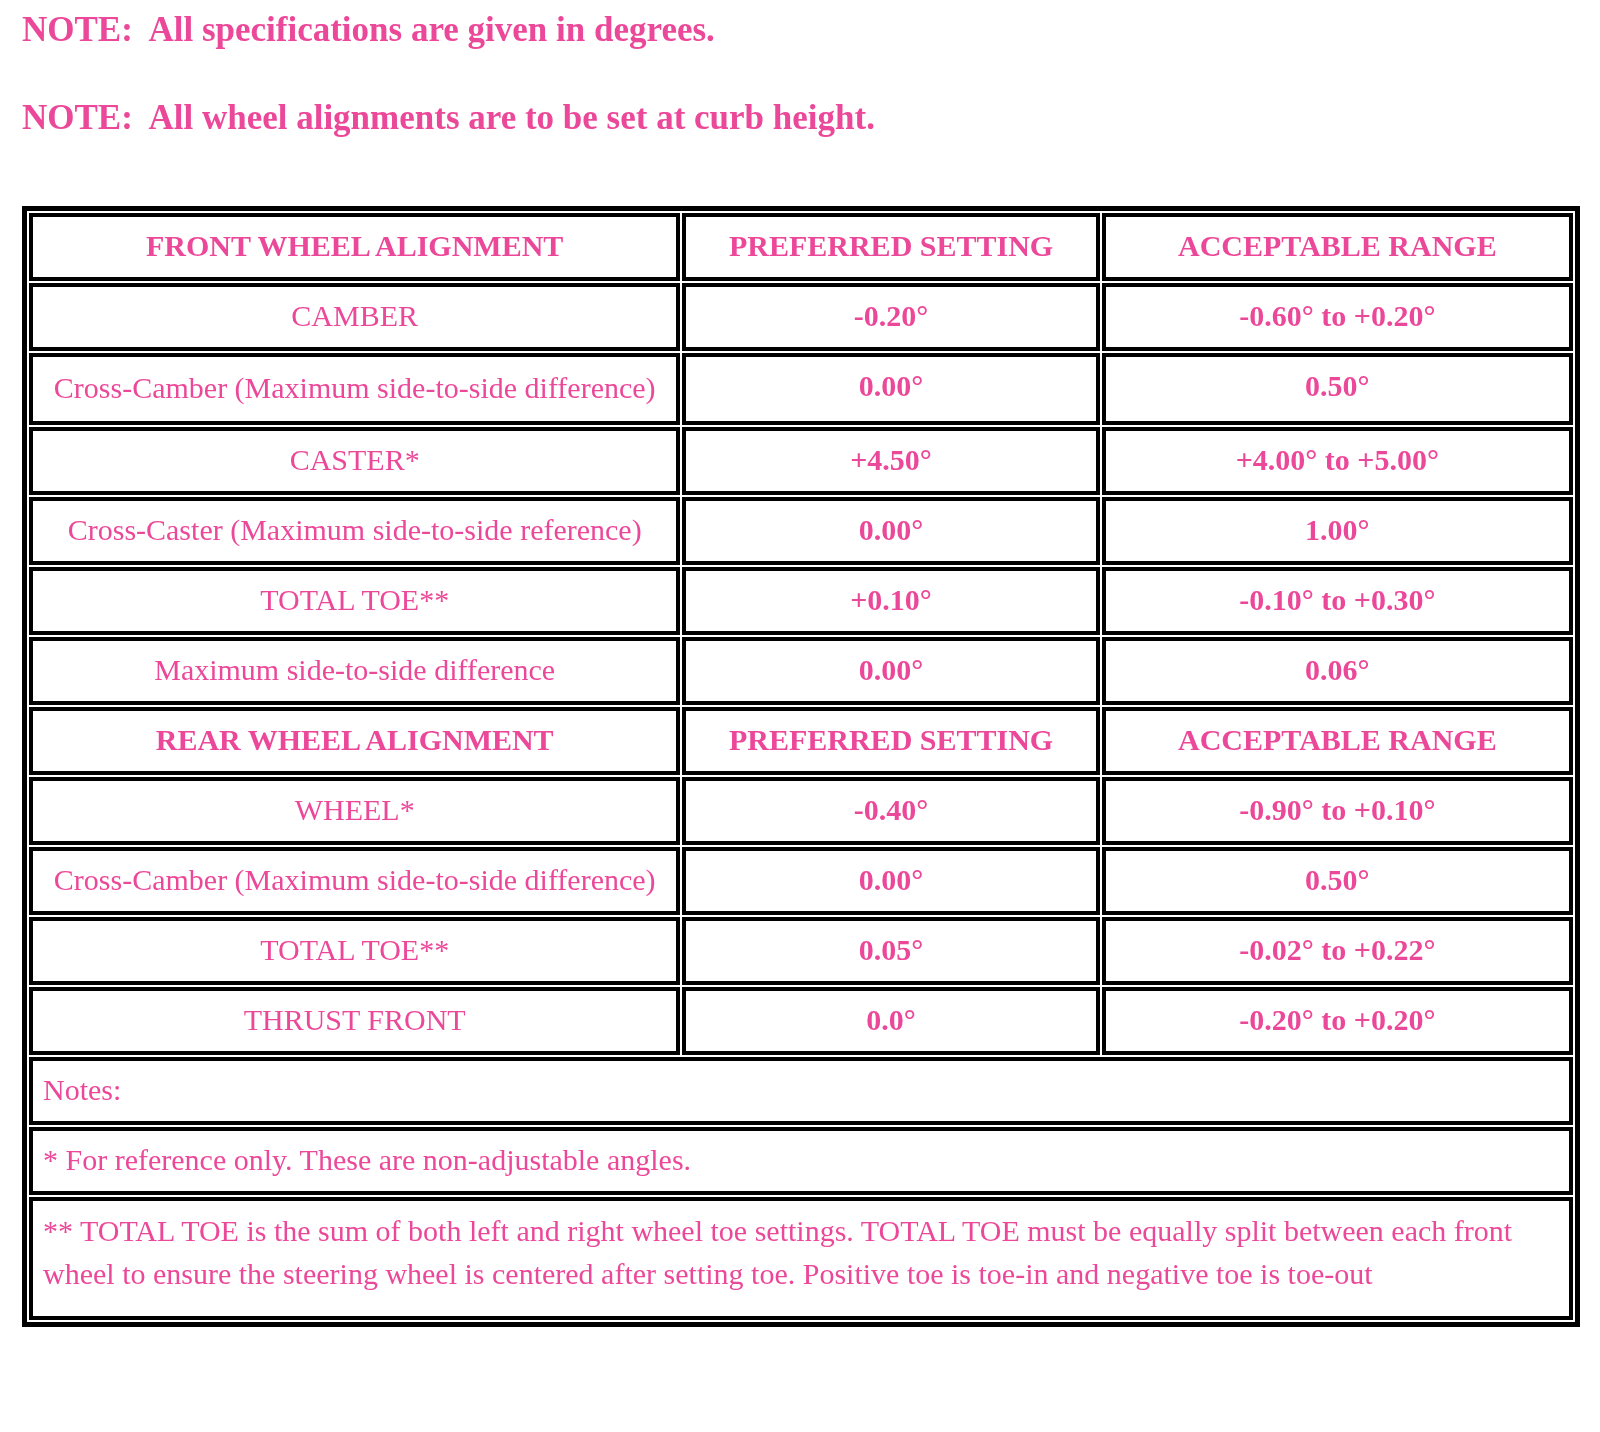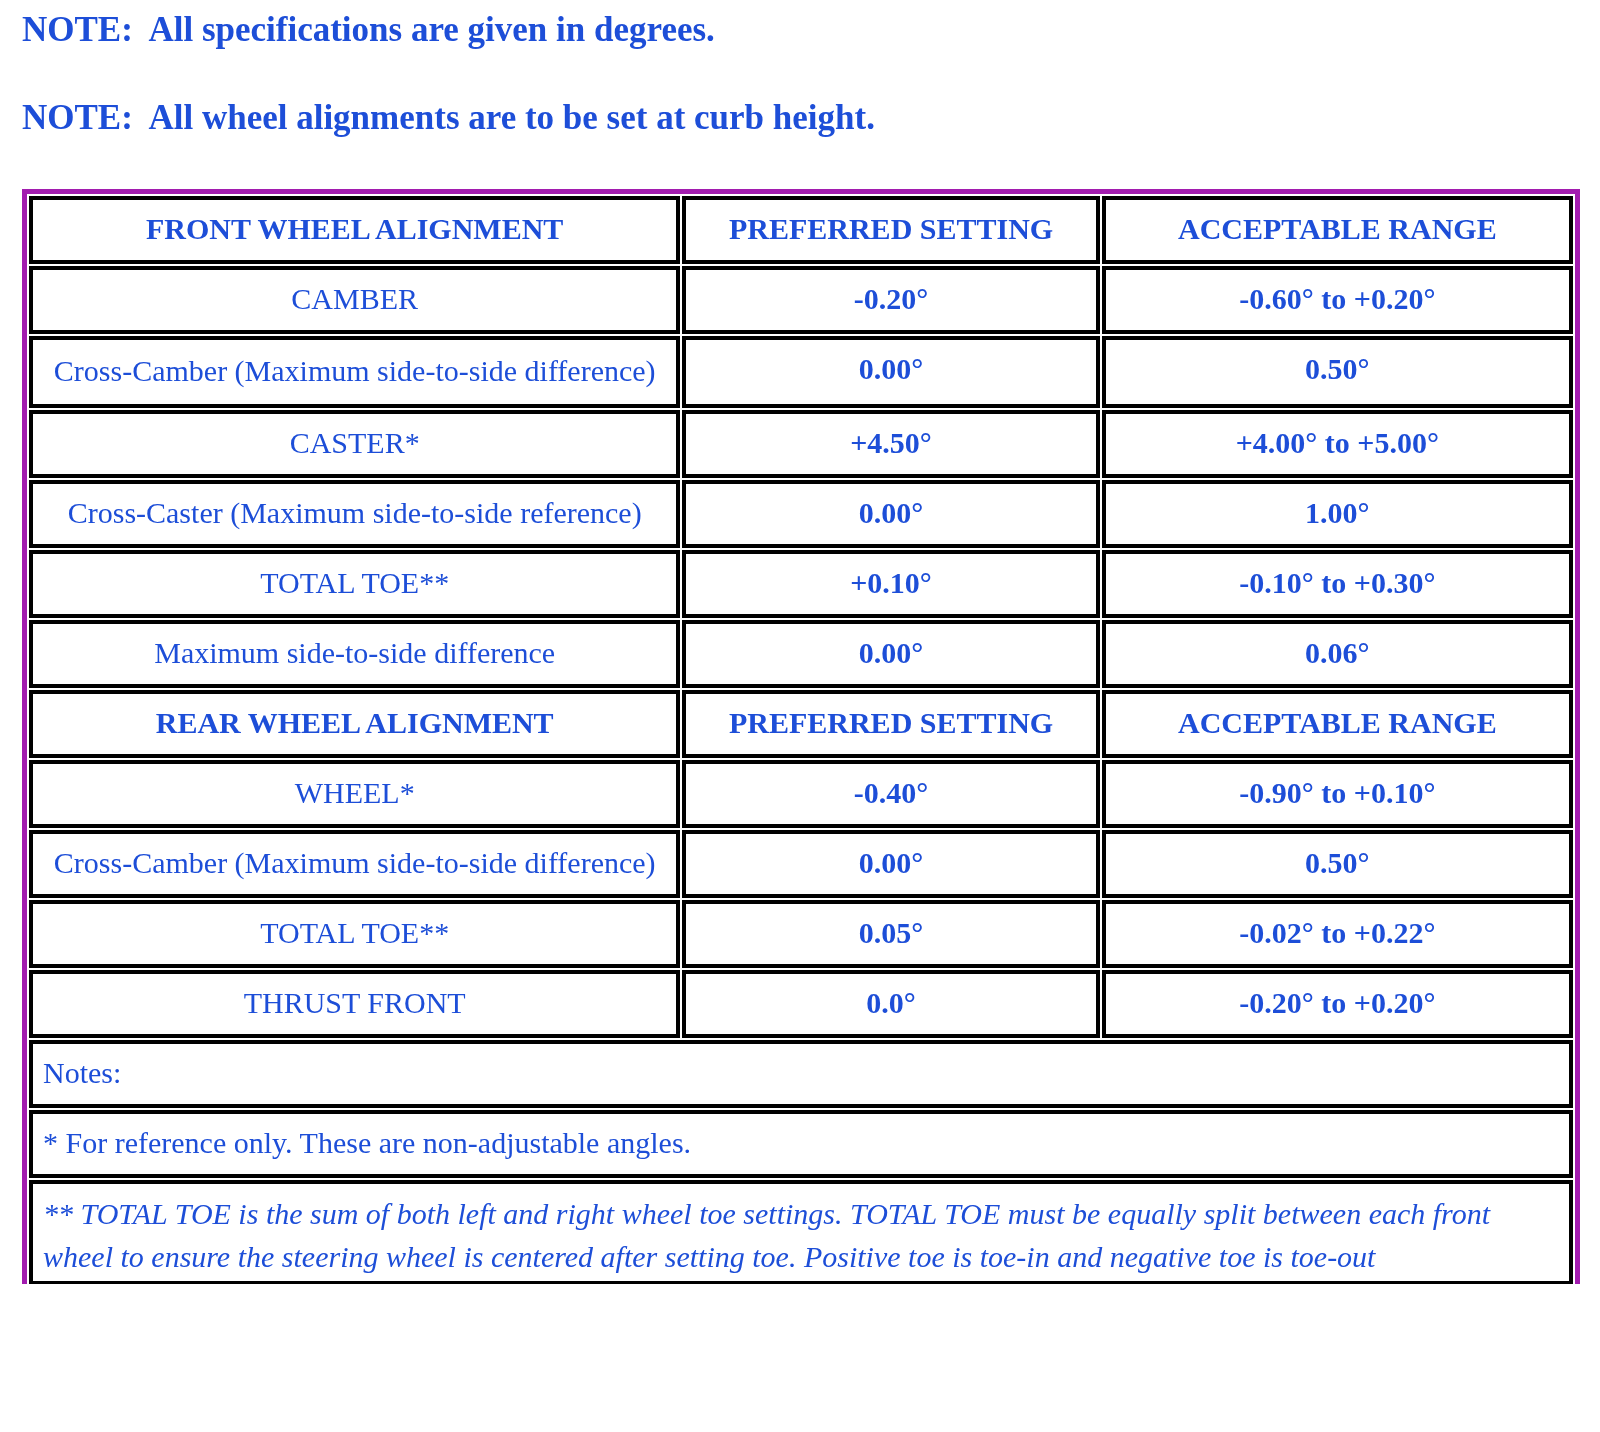--- a/index.html
+++ b/index.html
@@ -3,45 +3,45 @@
 <meta charset="utf-8">
 <style>
   html, body {
     margin: 0;
     padding: 0;
     background: #ffffff;
   }
   .page {
     position: relative;
     width: 1600px;
-    height: 1284px;
+    height: 1432px;
     box-sizing: border-box;
     padding: 8px 20px 0 22px;
     background: #ffffff;
-    color: #1d4ed8;
+    color: #ec4899;
     font-family: "Liberation Serif", serif;
     overflow: hidden;
   }
   .note {
     margin: 0;
     font-size: 35px;
     font-weight: bold;
     line-height: 1.25;
     white-space: pre-wrap;
   }
   .note-second {
     margin-top: 44px;
   }
   table.spec-table {
-    margin-top: 49px;
+    margin-top: 66px;
     width: 1558px;
     table-layout: fixed;
     border-collapse: separate;
     border-spacing: 2px;
-    border: 5px solid #a21caf;
+    border: 5px solid #000000;
     background: #ffffff;
   }
   col.c1 { width: 42.3%; }
   col.c2 { width: 27.1%; }
   col.c3 { width: 30.6%; }
   .spec-table th,
   .spec-table td {
     border: 4px solid #000000;
     font-size: 30px;
     line-height: 1.42;
@@ -67,22 +67,21 @@
     vertical-align: top;
     padding-top: 8px;
   }
   td.cell-full {
     text-align: left;
     font-weight: normal;
   }
   td.cell-paragraph {
     line-height: 1.45;
     padding-top: 8px;
-    padding-bottom: 2px;
-    font-style: italic;
+    padding-bottom: 20px;
   }
 </style>
 </head>
 <body>
 
 <div class="page">
 
   <p class="note">NOTE:  All specifications are given in degrees.</p>
   <p class="note note-second">NOTE:  All wheel alignments are to be set at curb height.</p>
 

